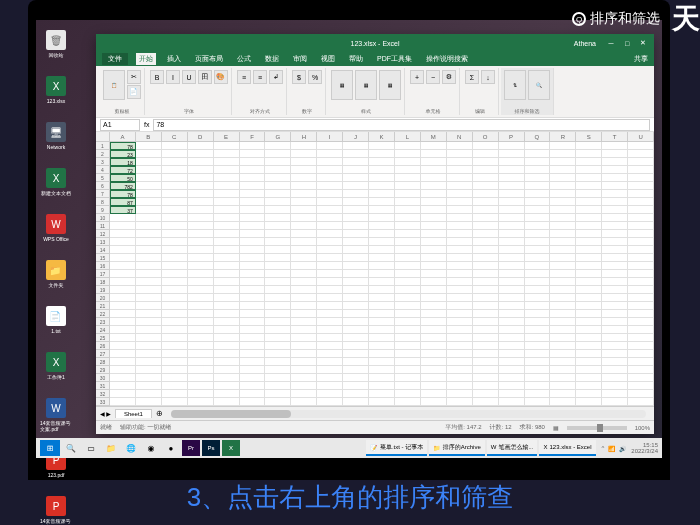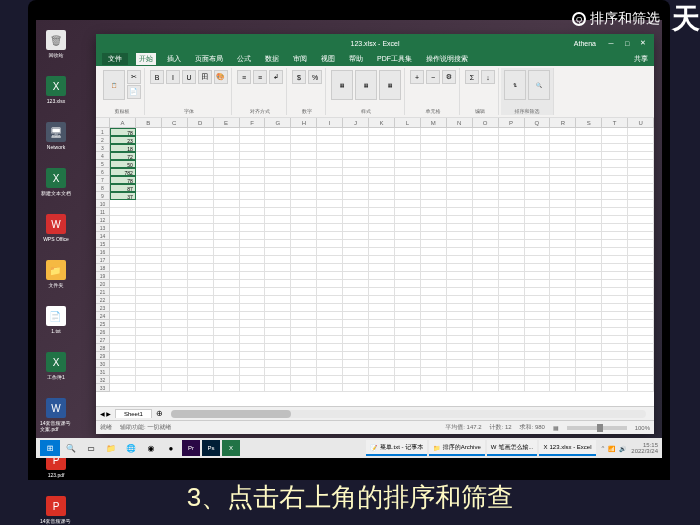--- a/index.html
+++ b/index.html
@@ -58,21 +58,21 @@
 .statusbar { height: 14px; background: #f0f0f0; border-top: 1px solid #ccc; display: flex; align-items: center; padding: 0 4px; font-size: 6px; color: #666; gap: 8px; }
 .statusbar-right { margin-left: auto; display: flex; gap: 8px; align-items: center; }
 .zoom-slider { width: 60px; height: 4px; background: #ccc; position: relative; }
 .zoom-thumb { position: absolute; left: 50%; width: 6px; height: 8px; background: #888; top: -2px; }
 .taskbar { position: absolute; bottom: 0; left: 0; right: 0; height: 20px; background: #e8e8e8; display: flex; align-items: center; padding: 0 4px; gap: 2px; }
 .task-item { width: 18px; height: 16px; display: flex; align-items: center; justify-content: center; font-size: 8px; }
 .task-item.start { background: #0078d4; color: #fff; width: 20px; }
 .task-app { height: 16px; padding: 0 4px; font-size: 6px; display: flex; align-items: center; gap: 2px; background: #f0f0f0; border-bottom: 2px solid #0078d4; }
 .task-apps { display: flex; gap: 2px; margin-left: auto; }
 .systray { display: flex; gap: 4px; margin-left: 4px; font-size: 6px; color: #666; align-items: center; }
-.caption { position: absolute; bottom: 10px; left: 0; right: 0; text-align: center; color: #fef9c3; font-size: 26px; font-weight: 400; z-index: 200; }
+.caption { position: absolute; bottom: 10px; left: 0; right: 0; text-align: center; color: #3b82f6; font-size: 26px; font-weight: 400; z-index: 200; }
 </style>
 </head>
 <body>
 
 <div class="monitor">
   <div class="screen">
 
     <div class="desktop-icons">
       <div class="desktop-icon">
           <div class="icon-box recycle">🗑</div>
@@ -212,20 +212,25 @@
         </div>
         <div class="ribbon-group" style="background:#e8e8e8">
           <div class="ribbon-group-content">
             <div class="ribbon-btn large">⇅</div>
             <div class="ribbon-btn large">🔍</div>
           </div>
           <div class="ribbon-group-label">排序和筛选</div>
         </div>
       </div>
 
+      <div class="formula-bar">
+        <input class="name-box" value="A1" style="">
+        <span style="font-size:7px">fx</span>
+        <input class="formula-input" value="78" style="">
+      </div>
 
       <div class="grid-area">
         <div class="corner"></div>
         <div class="col-headers" id="col-headers">
             <div class="col-header">A</div>
             <div class="col-header">B</div>
             <div class="col-header">C</div>
             <div class="col-header">D</div>
             <div class="col-header">E</div>
             <div class="col-header">F</div>

